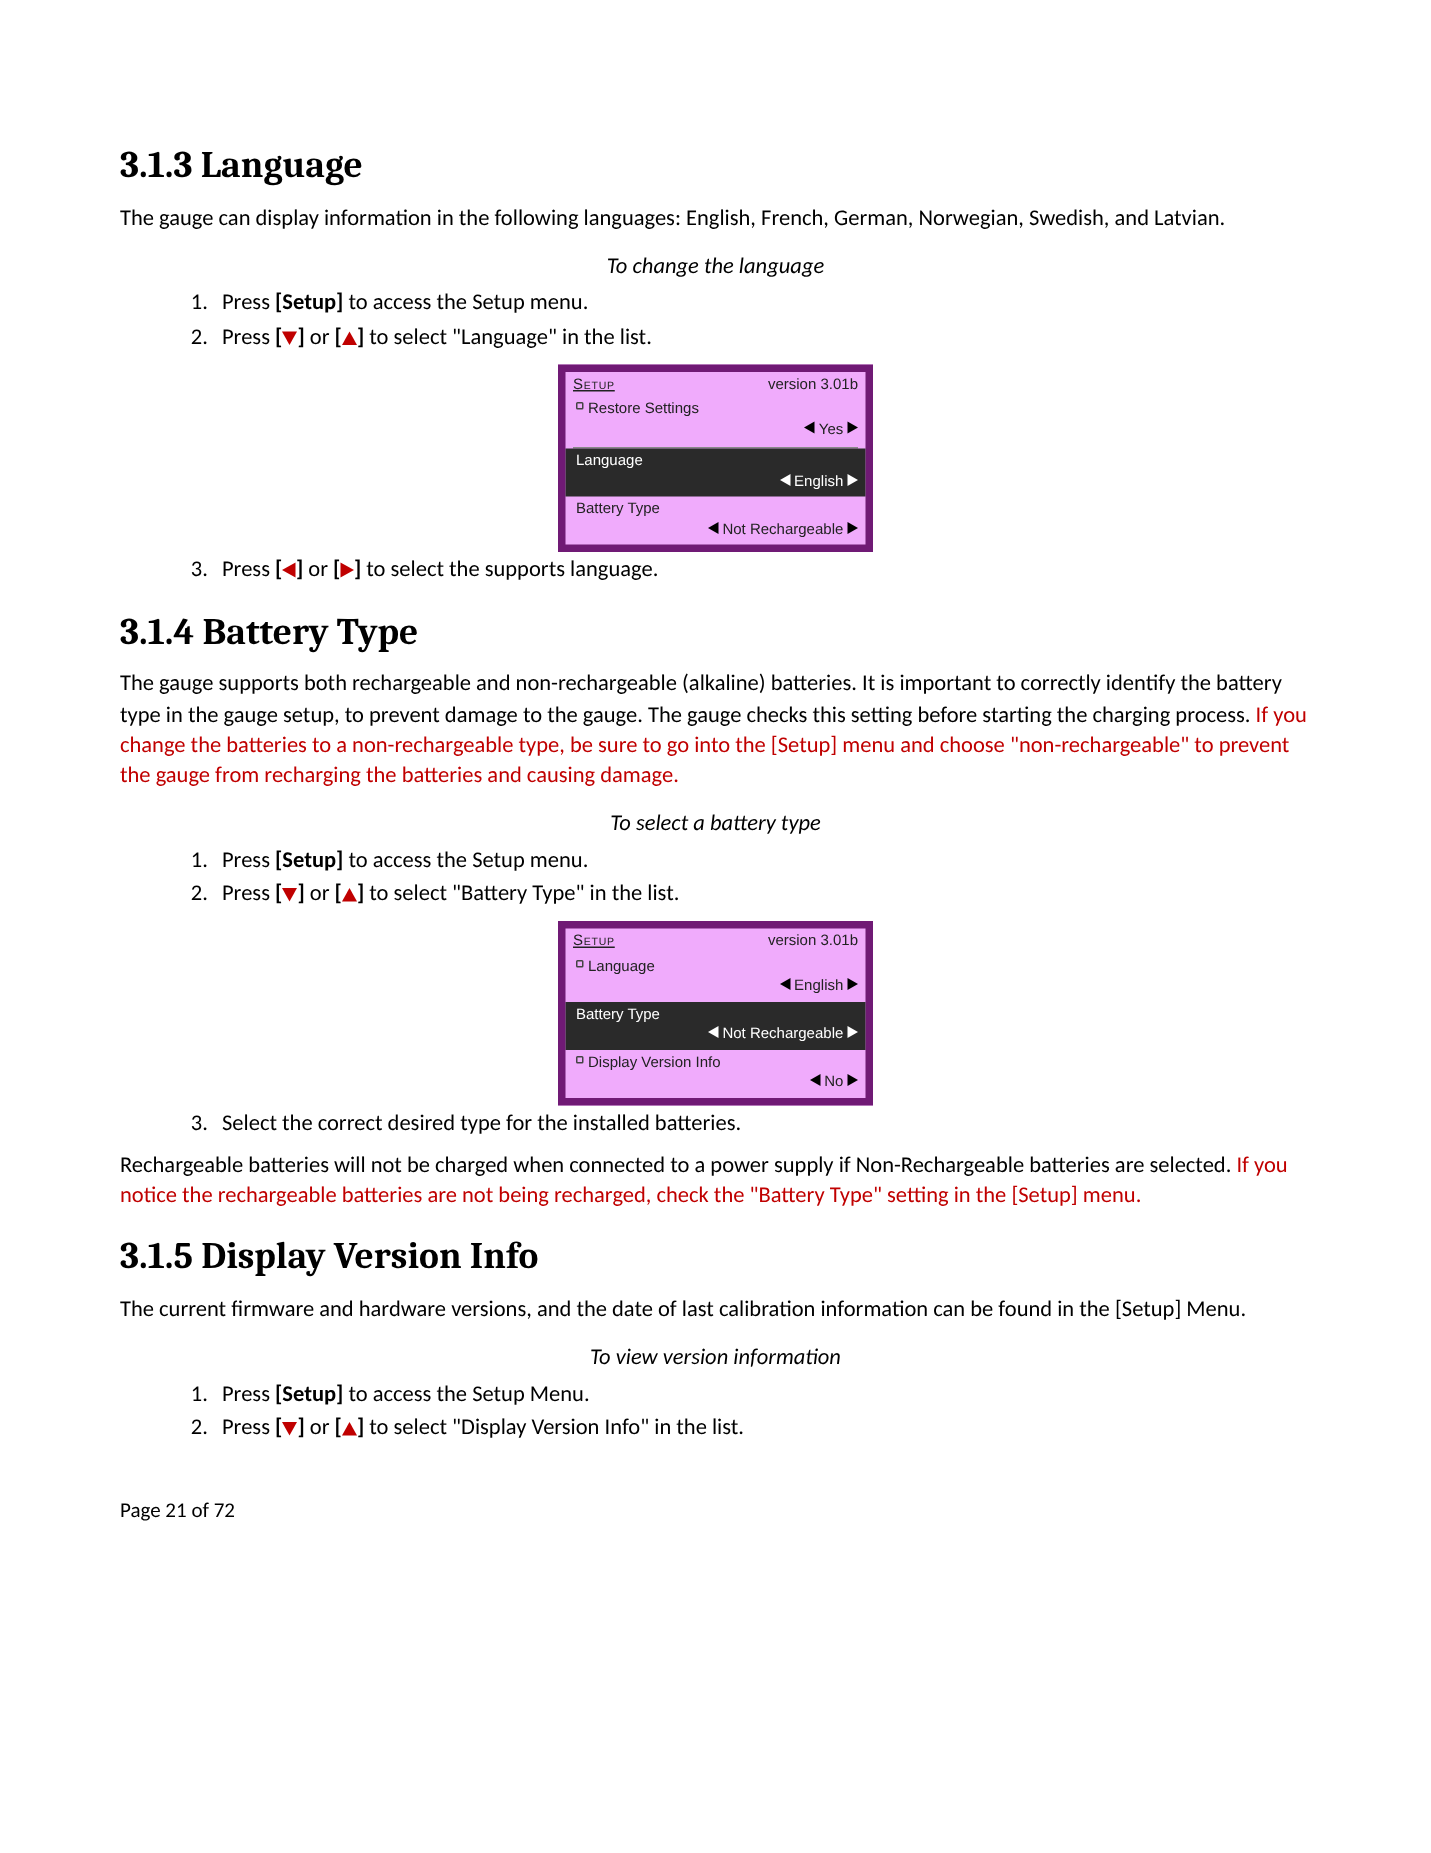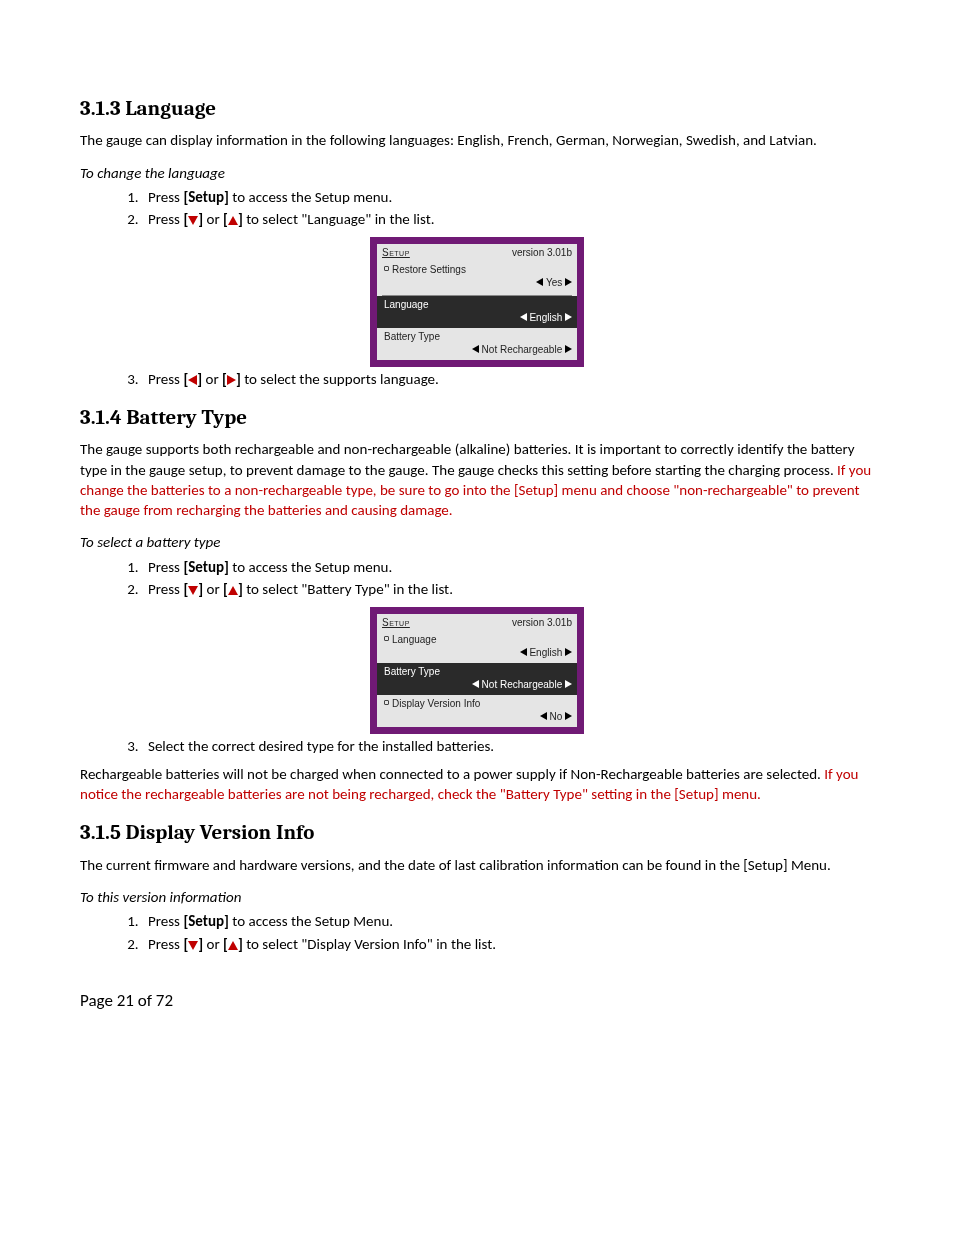--- a/index.html
+++ b/index.html
@@ -7,29 +7,30 @@
     font-size: 15px;
     color: #000;
     margin: 0;
     padding: 80px 80px 40px 80px;
     width: 954px;
     box-sizing: border-box;
     line-height: 1.35;
   }
   h2 {
     font-family: Cambria, Georgia, serif;
-    font-size: 21px;
+    font-size: 25px;
     font-weight: bold;
     margin: 14px 0 8px 0;
     color: #000;
   }
   p { margin: 4px 0 10px 0; }
   .instr-head {
     font-style: italic;
     margin: 12px 0 4px 0;
+    text-align: center;
   }
   ol {
     margin: 2px 0 8px 62px;
     padding: 0;
   }
   ol li {
     margin: 2px 0;
     padding-left: 6px;
   }
   .bold { font-weight: bold; }
@@ -41,22 +42,22 @@
   }
   .tri-down-red { border-left:5px solid transparent; border-right:5px solid transparent; border-top:9px solid #c00000; }
   .tri-up-red   { border-left:5px solid transparent; border-right:5px solid transparent; border-bottom:9px solid #c00000; }
   .tri-left-red { border-top:5px solid transparent; border-bottom:5px solid transparent; border-right:9px solid #c00000; }
   .tri-right-red{ border-top:5px solid transparent; border-bottom:5px solid transparent; border-left:9px solid #c00000; }
   .tri-left-blk { border-top:4px solid transparent; border-bottom:4px solid transparent; border-right:7px solid #000; vertical-align:0; }
   .tri-right-blk{ border-top:4px solid transparent; border-bottom:4px solid transparent; border-left:7px solid #000; vertical-align:0; }
   .screen {
     width: 200px;
     margin: 6px auto 0 auto;
-    background: #e5e5e5;
-    border: 7px solid #701a75;
+    background: #f0abfc;
+    border: 5px solid #701a75;
     font-family: Arial, sans-serif;
     font-size: 10px;
     color: #222;
   }
   .screen .hdr {
     display: flex;
     justify-content: space-between;
     padding: 2px 5px 1px 5px;
     font-size: 10px;
   }
@@ -81,21 +82,21 @@
   .dot {
     display: inline-block;
     width: 3px; height: 3px;
     border: 1px solid #444;
     border-radius: 1px;
     margin-right: 3px;
     vertical-align: 2px;
   }
   .footer {
     margin-top: 36px;
-    font-size: 17px;
+    font-size: 14px;
     line-height: 1.25;
   }
 </style>
 </head>
 <body>
 
 <h2>3.1.3  Language</h2>
 <p>The gauge can display information in the following languages:  English, French, German, Norwegian, Swedish, and Latvian.</p>
 <p class="instr-head">To change the language</p>
 <ol>
@@ -169,21 +170,21 @@
 <ol start="3">
   <li>Select the correct desired type for the installed batteries.</li>
 </ol>
 
 <p>
   <span>Rechargeable batteries will not be charged when connected to a power supply if Non-Rechargeable batteries are selected.  </span><span class="red">If you notice the rechargeable batteries are not being recharged, check the "Battery Type" setting in the [Setup] menu.</span>
 </p>
 
 <h2>3.1.5  Display Version Info</h2>
 <p>The current firmware and hardware versions, and the date of last calibration information can be found in the [Setup] Menu.</p>
-<p class="instr-head">To this version information</p>
+<p class="instr-head">To view version information</p>
 <ol>
   <li>
     <span>Press </span><span class="bold">[Setup]</span><span> to access the Setup Menu.</span>
   </li>
   <li>
     <span>Press </span><span class="bold">[</span><span class="tri tri-down-red"></span><span class="bold">]</span><span> or </span><span class="bold">[</span><span class="tri tri-up-red"></span><span class="bold">]</span><span> to select "Display Version Info" in the list.</span>
   </li>
 </ol>
 
 <div class="footer">

